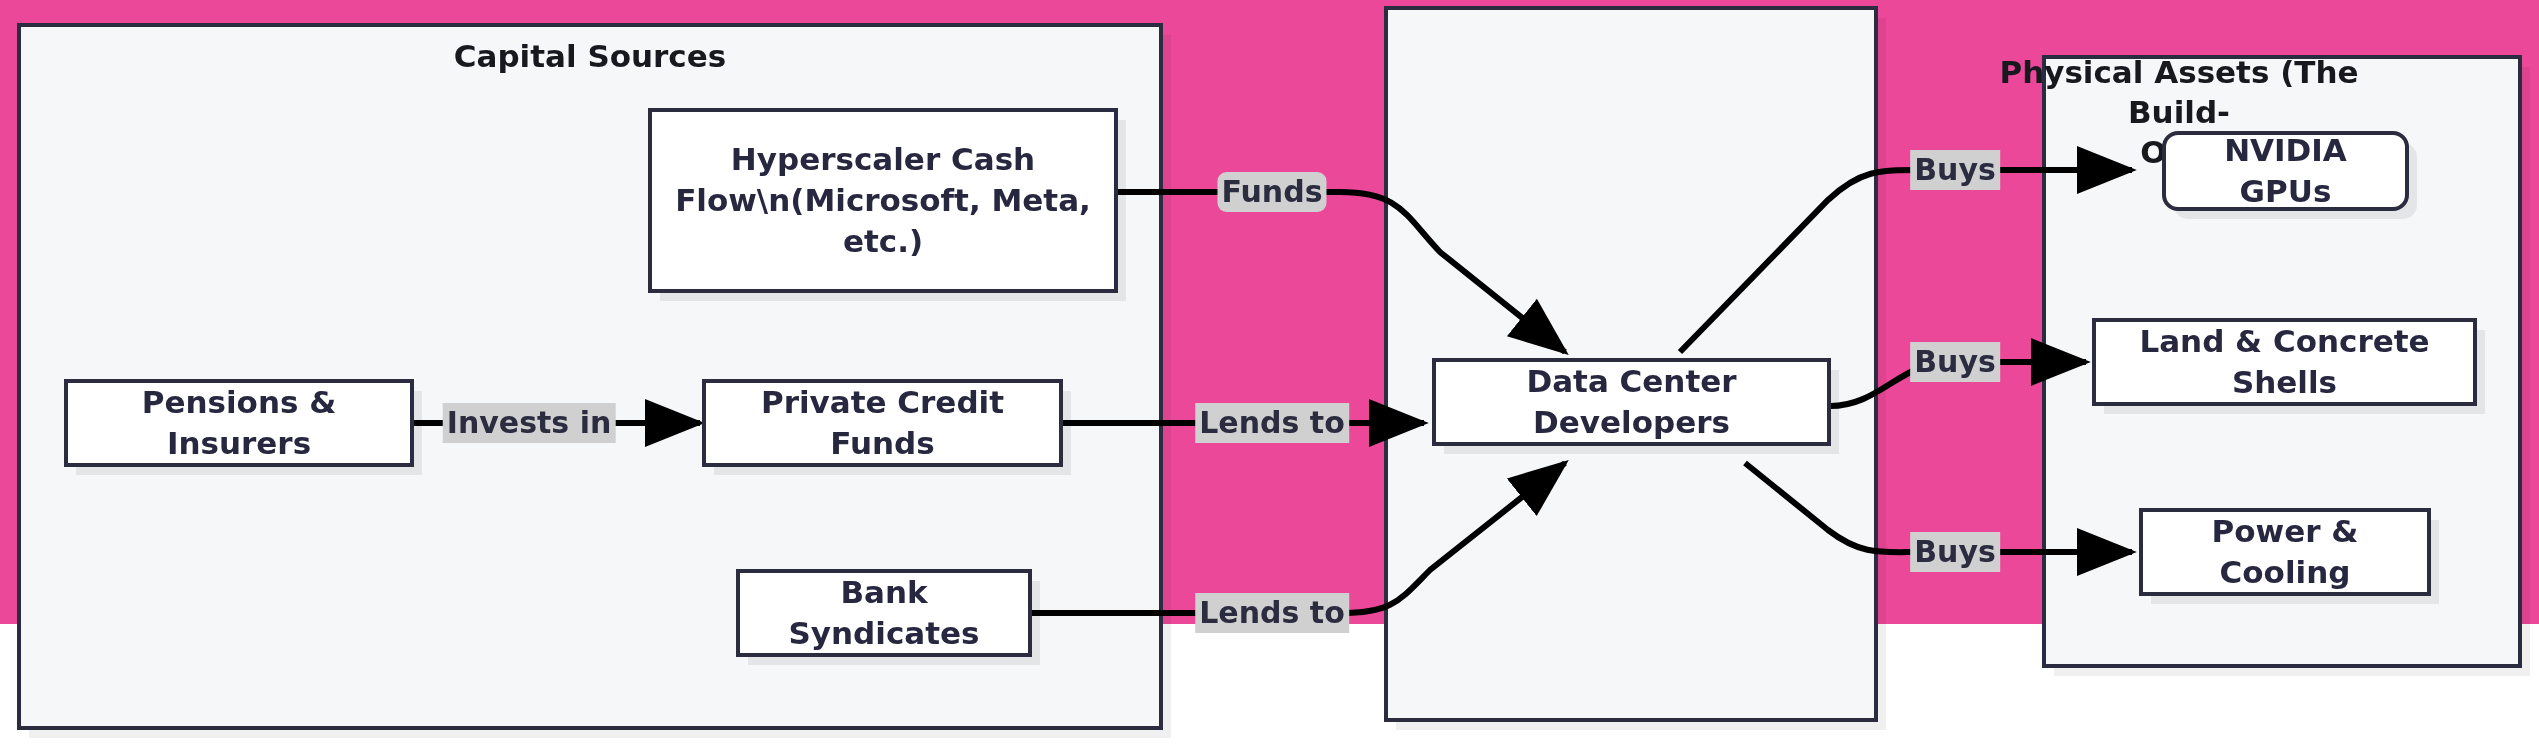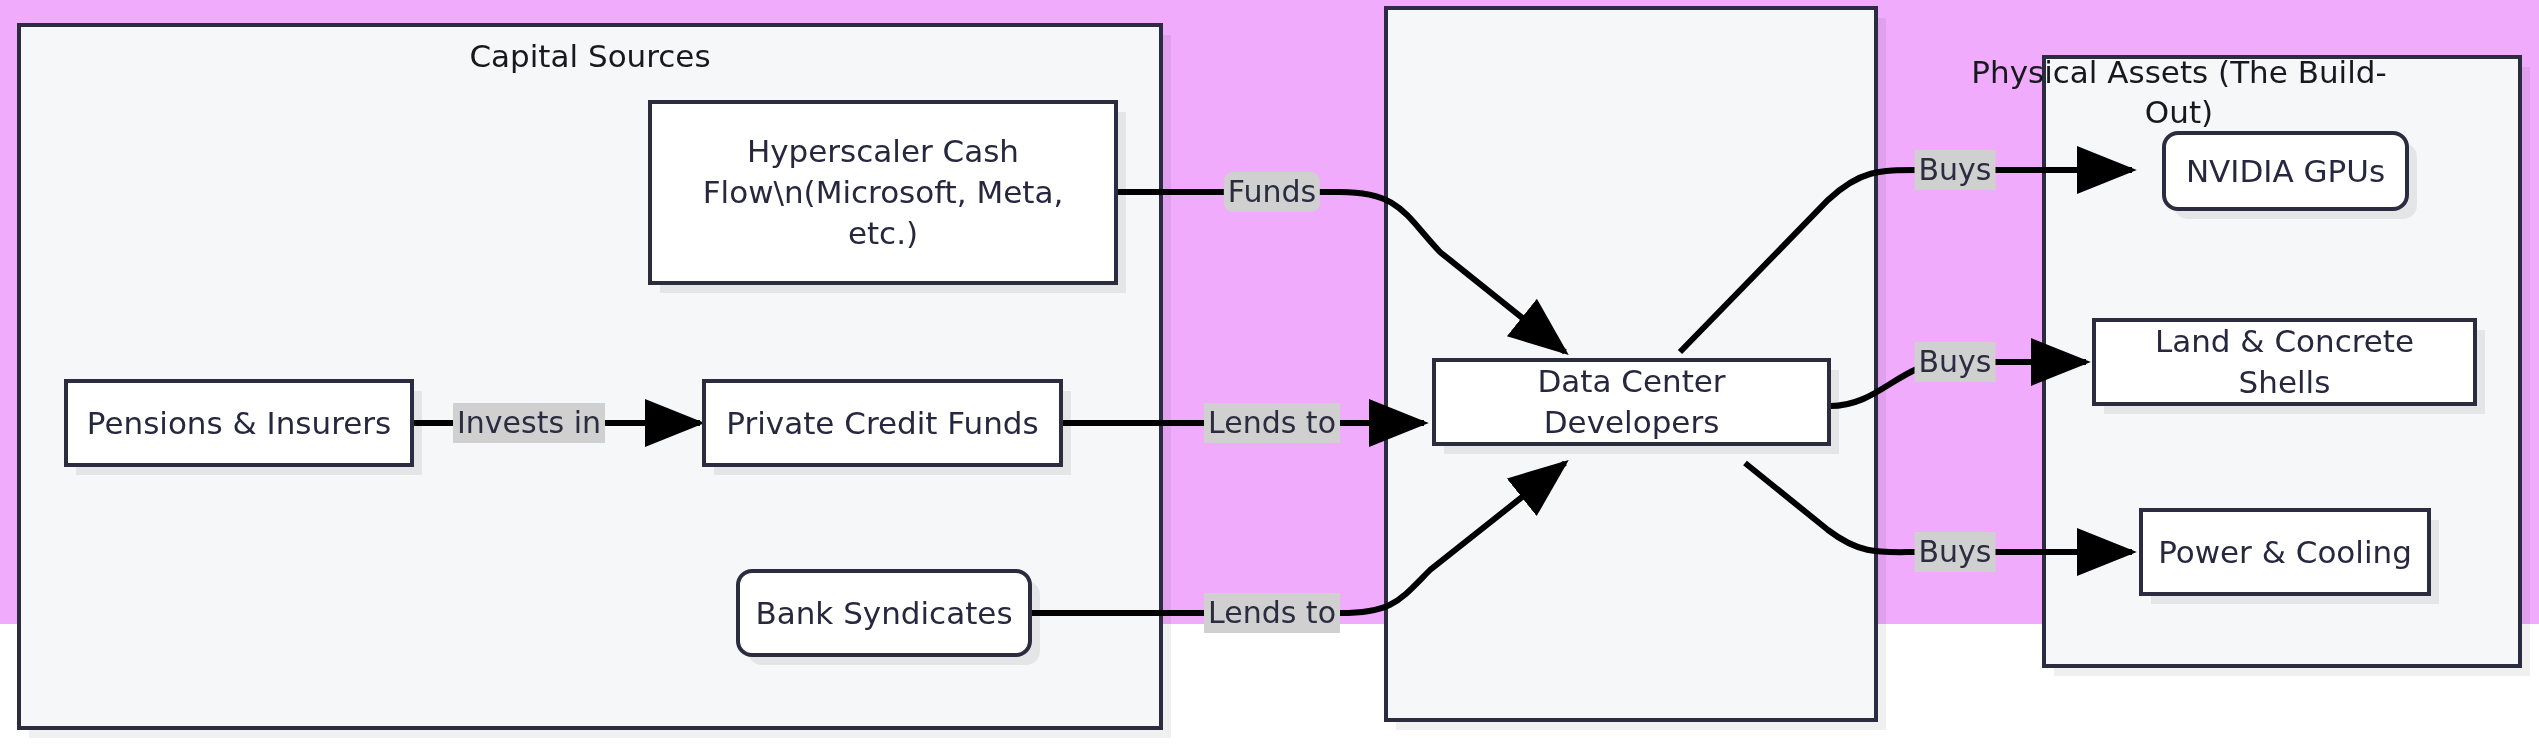--- a/index.html
+++ b/index.html
@@ -1,18 +1,18 @@
 <!DOCTYPE html>
 <html><head>
 <meta charset="utf-8">
 <style>
   html,body{margin:0;padding:0;background:#ffffff;}
   body{width:2539px;height:744px;overflow:hidden;
        font-family:"DejaVu Sans","Liberation Sans",sans-serif;}
-  #stage{position:relative;width:2539px;height:624px;background:#f0abfc;}
+  #stage{position:relative;width:2539px;height:624px;background:#ec4899;font-weight:bold;}
 
   svg#wires{position:absolute;left:0;top:0;width:2539px;height:744px;pointer-events:none;}
 
   
   .cluster{position:absolute;background:#f6f7f9;border:4px solid #2b2c3f;
            box-sizing:border-box;box-shadow:10px 10px 0 -2px rgba(0,0,0,.06);}
   .cluster-title{position:absolute;text-align:center;color:#18181f;
                  font-size:31px;line-height:40px;white-space:pre-line;}
 
   
@@ -65,29 +65,29 @@
   </svg>
 
   <div class="elabel" style="left:1272px;top:192px;border-radius:9px;">Funds</div>
   <div class="elabel" style="left:529px;top:423px;">Invests in</div>
   <div class="elabel" style="left:1272px;top:423px;">Lends to</div>
   <div class="elabel" style="left:1272px;top:613px;">Lends to</div>
   <div class="elabel" style="left:1955px;top:170px;">Buys</div>
   <div class="elabel" style="left:1955px;top:362px;">Buys</div>
   <div class="elabel" style="left:1955px;top:552px;">Buys</div>
 
-  <div class="node" style="left: 648px; top: 100px; width: 470px; height: 185px; white-space: pre-line;">Hyperscaler Cash
+  <div class="node" style="left: 648px; top: 108px; width: 470px; height: 185px; white-space: pre-line;">Hyperscaler Cash
 Flow\n(Microsoft, Meta,
 etc.)</div>
 
   <div class="node" style="left: 64px; top: 379px; width: 350px; height: 88px; white-space: pre-line;">Pensions &amp; Insurers</div>
 
   <div class="node" style="left: 702px; top: 379px; width: 361px; height: 88px; white-space: pre-line;">Private Credit Funds</div>
 
-  <div class="node" style="left: 736px; top: 569px; width: 296px; height: 88px; white-space: pre-line; border-radius: 16px;">Bank Syndicates</div>
+  <div class="node" style="left: 736px; top: 569px; width: 296px; height: 88px; white-space: pre-line;">Bank Syndicates</div>
 
   <div class="node" style="left: 1432px; top: 358px; width: 399px; height: 88px; white-space: pre-line;">Data Center Developers</div>
 
   <div class="node" style="left: 2162px; top: 131px; width: 247px; height: 80px; white-space: pre-line; border-radius: 16px;">NVIDIA GPUs</div>
 
   <div class="node" style="left: 2092px; top: 318px; width: 385px; height: 88px; white-space: pre-line;">Land &amp; Concrete Shells</div>
 
   <div class="node" style="left: 2139px; top: 508px; width: 292px; height: 88px; white-space: pre-line;">Power &amp; Cooling</div>
 
 </div>

